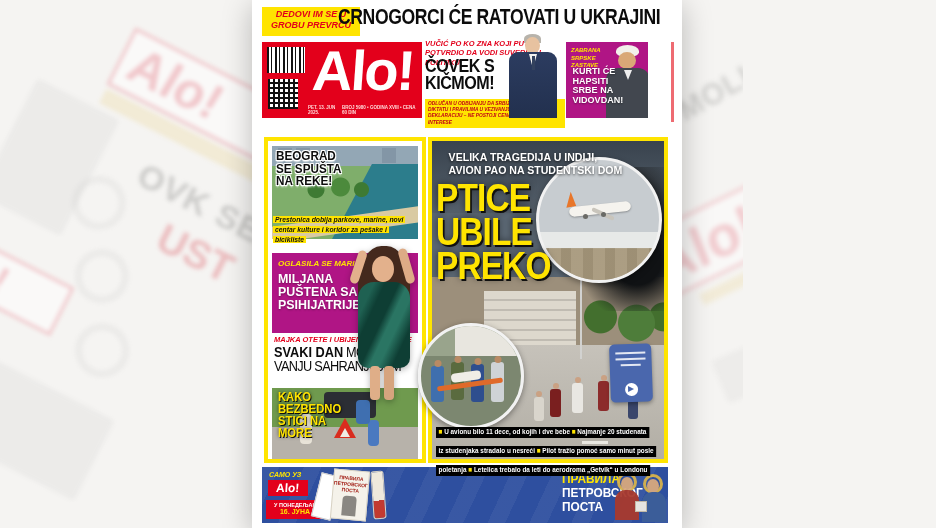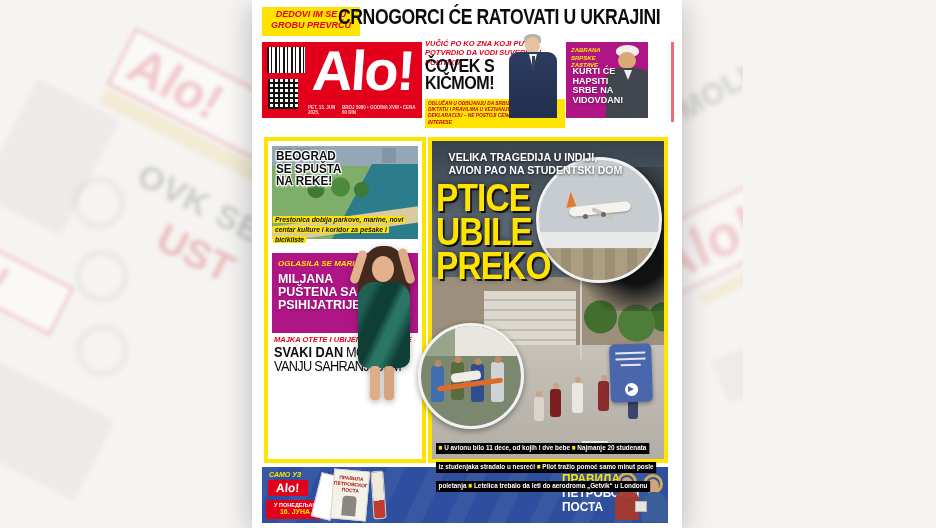--- a/index.html
+++ b/index.html
@@ -200,21 +200,21 @@
   #main-kicker { left:8px; top:10px; width:215px; color:#fff; font-weight:900; font-size:11.5px;
     line-height:1.12; transform:scaleX(.92); z-index:5;
     text-shadow:0 1px 3px rgba(0,0,0,.75); }
   #main-big { left:4px; top:40px; z-index:5; transform:scaleX(.88); transform-origin:left top; }
   #main-big div { font-size:38px; font-weight:900; color:#ffe400; line-height:.9;
     letter-spacing:-1px; text-shadow:2px 2px 0 #101010, 0 0 8px rgba(0,0,0,.55); }
   #main-red { left:-12px; top:157px; width:144px; height:37px; background:#e3001b; z-index:7;
     display:flex; align-items:center; justify-content:center; box-shadow:0 2px 5px rgba(0,0,0,.5); }
   #main-red div { color:#fff; font-weight:900; font-size:24px; letter-spacing:-0.5px;
     transform:scaleX(.9); white-space:nowrap; text-shadow:0 1px 2px rgba(0,0,0,.4); }
-  #bullets { left:4px; top:279px; width:226px; z-index:7;margin-top:16px; }
+  #bullets { left:4px; top:279px; width:226px; z-index:7; }
   .bullet-line { display:inline-block; background:#000; color:#fff; font-size:7.5px; font-weight:800;
     line-height:1.15; padding:1.5px 3px; margin-bottom:1px; white-space:nowrap;
     transform:scaleX(.85); transform-origin:left top; }
   .bq { color:#ffe400; }
 
   
   #banner { left:10px; top:467px; width:406px; height:56px; background:#2e4f9f; overflow:hidden;
     background-image:repeating-linear-gradient(115deg,#ffffff0d 0 16px,transparent 16px 38px); }
   #bn-samo { left:7px; top:4px; color:#ffe400; font-style:italic; font-weight:900; font-size:7px; }
   #bn-alo { left:6px; top:13px; width:40px; height:16px; background:#e3001b; display:flex;
@@ -340,20 +340,29 @@
         <div class="abs" id="miljana-kicker">OGLASILA SE MARIJA KULIĆ</div>
         <div class="abs cond" id="miljana-headline">MILJANA PUŠTENA SA PSIHIJATRIJE</div>
       </div>
 
       <div class="abs" id="vanja-kicker">MAJKA OTETE I UBIJENE DEVOJČICE</div>
       <div class="abs cond" id="vanja-headline">
         <div><span class="strong">SVAKI DAN</span><span class="lightc"> MOJU</span></div>
         <div class="lightc">VANJU SAHRANJUJEM</div>
       </div>
 
+      <div class="abs" id="kako-img">
+        <div class="kk-car"></div>
+        <div class="kk-kid1"></div>
+        <div class="kk-kid2"></div>
+        <div class="kk-man"></div>
+        <div class="kk-tri"></div>
+        <div class="kk-tri-in"></div>
+        <div class="abs cond" id="kako-headline">KAKO BEZBEDNO STIĆI NA MORE</div>
+      </div>
     </div>
 
     <div class="abs" id="woman">
       <div class="abs w-hair"></div>
       <div class="abs w-arm-l"></div>
       <div class="abs w-arm-r"></div>
       <div class="abs w-face"></div>
       <div class="abs w-dress"></div>
       <div class="abs w-leg1"></div>
       <div class="abs w-leg2"></div>

